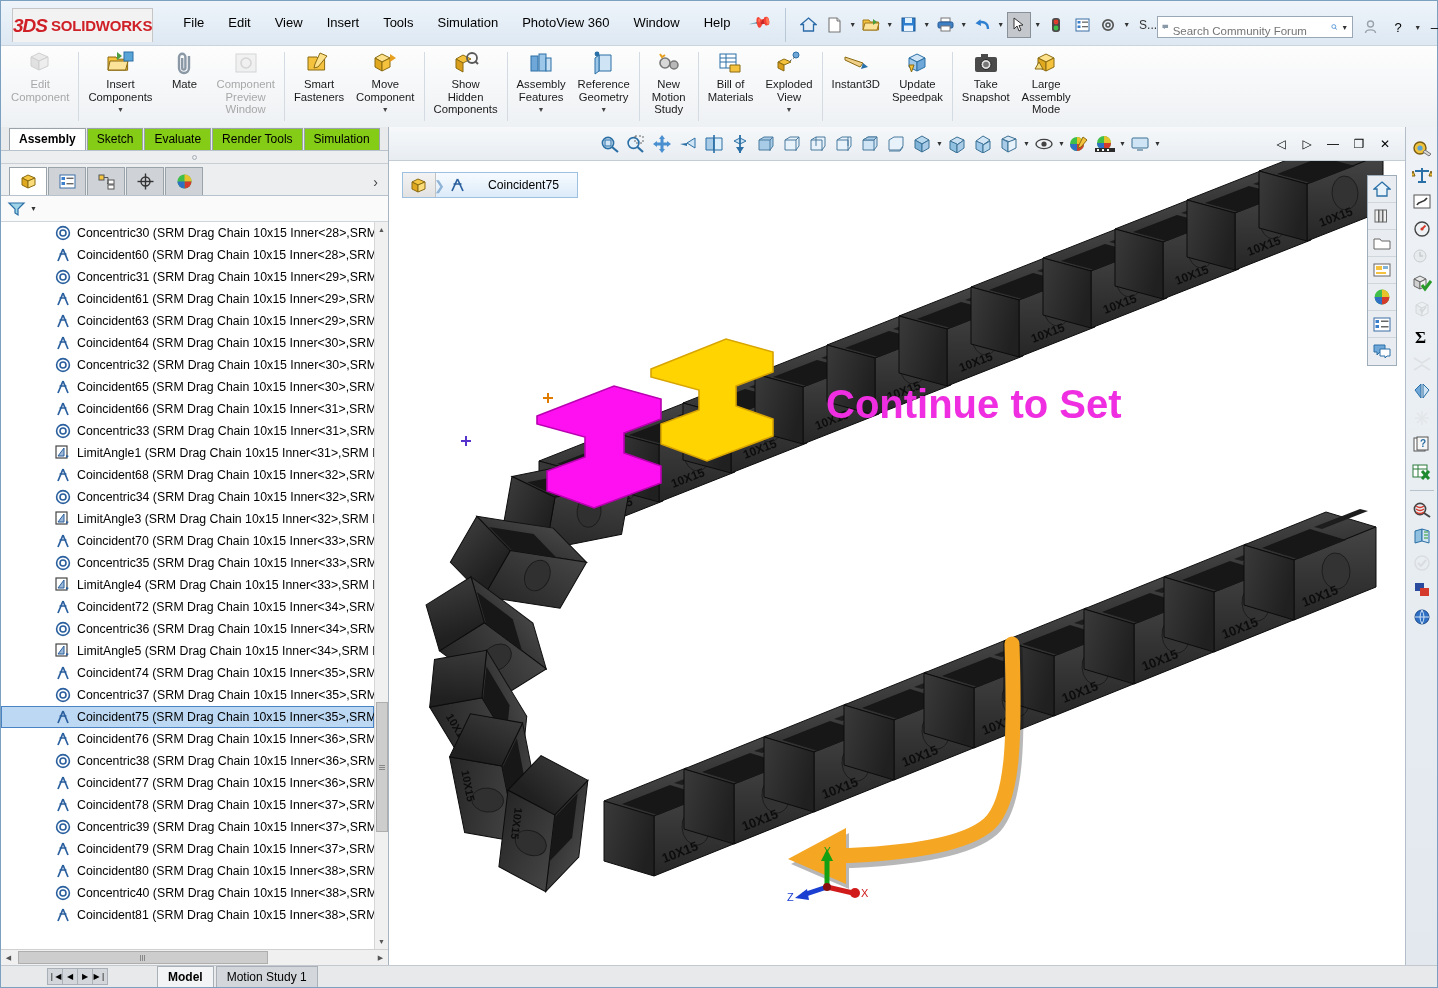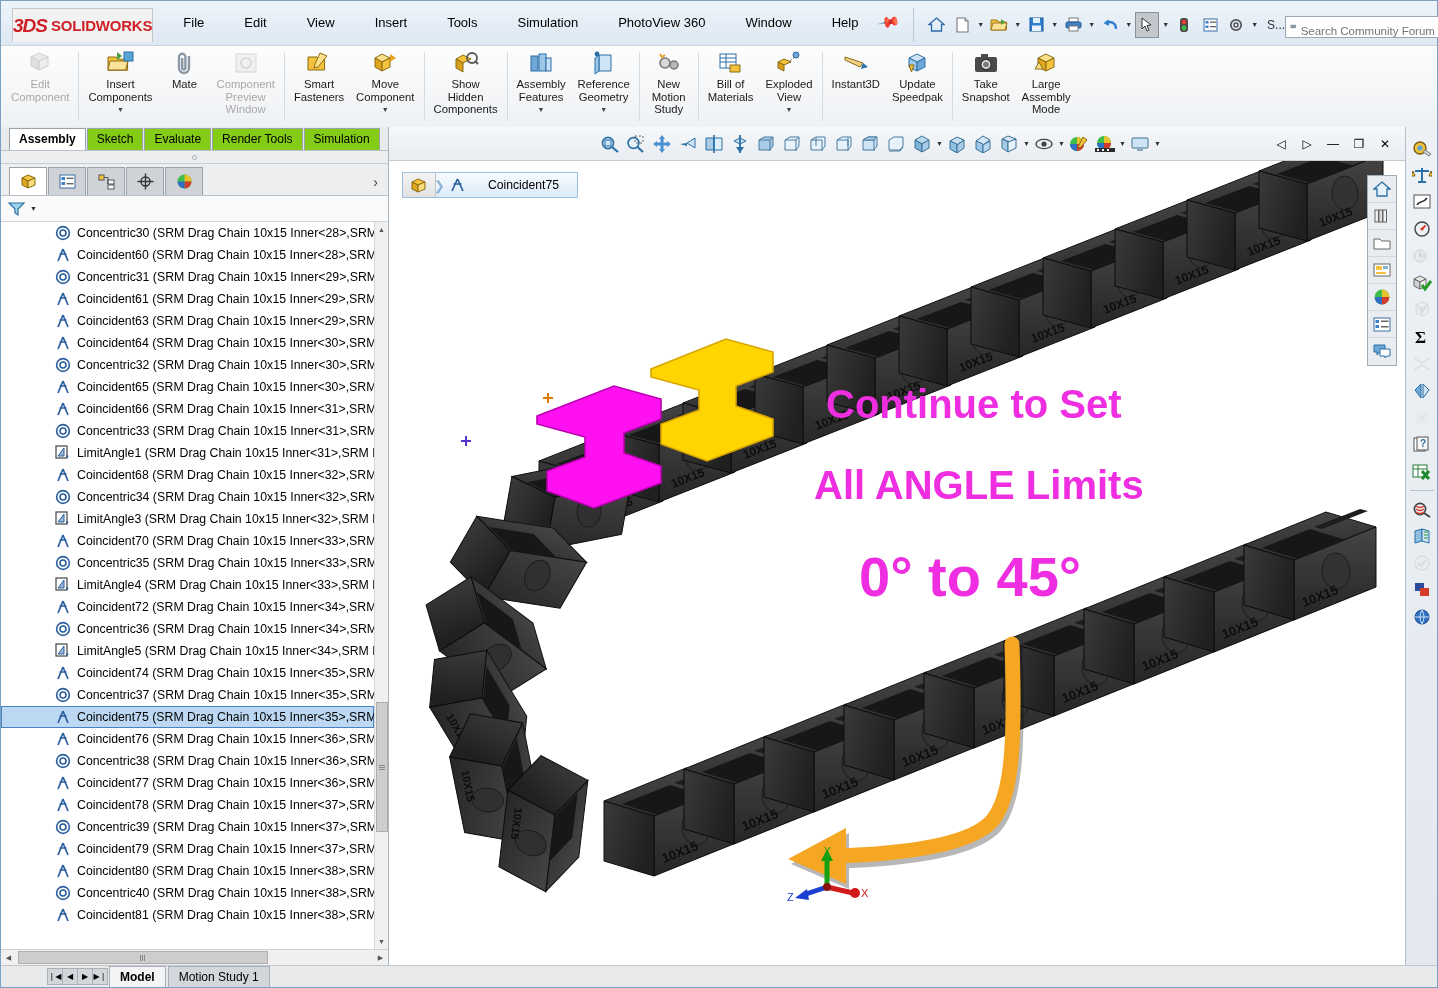--- a/index.html
+++ b/index.html
@@ -22,21 +22,21 @@
     height:44px; display:flex; align-items:center; position:relative;
     background: linear-gradient(#eef4fa,#dde8f3);
   }
   .logo-box {
     margin-left:11px; margin-top:4px; width:152px; height:34px;
     background:#f2f2f2; border:1px solid #c6c6c6; border-bottom:none;
     display:flex; align-items:center; justify-content:center; gap:4px;
   }
   .logo-3ds { color:#cf2027; font-weight:bold; font-size:19px; font-style:italic; letter-spacing:-1px;}
   .logo-sw { font-size:15px; font-weight:bold; color:#cf2027; letter-spacing:-0.2px;}
-  .menubar { display:flex; align-items:center; height:44px; margin-left:18px; gap:16px; }
+  .menubar { display:flex; align-items:center; height:44px; margin-left:18px; gap:0; }
   .menu-item { padding:0 12px; font-size:13px; line-height:44px; cursor:default; white-space:nowrap;}
   .pin-icon { margin-left:10px; color:#3a7bbf; font-size:15px; transform:rotate(35deg); display:inline-block;}
   .qat {
     display:flex; align-items:center; gap:2px; margin-left:14px; height:34px; margin-top:3px;
     border-left:1px solid #b9c9d8; padding-left:10px;
   }
   .qat-btn { width:24px; height:26px; display:flex; align-items:center; justify-content:center; font-size:15px; cursor:pointer;}
   .caret { font-size:7px; color:#333; width:9px; text-align:center; cursor:pointer;}
   .searchbox {
     margin-left:auto; margin-right:4px; margin-top:8px;
@@ -1338,22 +1338,20 @@
                 <line x1="159" y1="232" x2="159" y2="242"></line>
               </g>
             <g stroke="#5533cc" stroke-width="2">
                 <line x1="72" y1="280" x2="82" y2="280"></line>
                 <line x1="77" y1="275" x2="77" y2="285"></line>
               </g>
           </g>
         </svg>
 
         <div class="overlay-text" id="ovl1">Continue to Set</div>
-        <div class="overlay-text" id="ovl2">All ANGLE Limits</div>
-        <div class="overlay-text" id="ovl3">0° to 45°</div>
 
         <svg class="arrow-svg" width="290" height="290" viewBox="0 0 290 290">
           <g transform="translate(3,5)" opacity="0.28">
             <path d="M238 28 C241 120 240 185 215 208 C190 230 130 238 60 240" fill="none" stroke="#000" stroke-width="15" stroke-linecap="round"></path>
             <polygon points="72,212 72,268 14,243" fill="#000"></polygon>
           </g>
           <path d="M238 28 C241 120 240 185 215 208 C190 230 130 238 60 240" fill="none" stroke="#f5a623" stroke-width="15" stroke-linecap="round"></path>
           <polygon points="72,212 72,268 14,243" fill="#f5a623"></polygon>
         </svg>
 
@@ -1548,19 +1546,19 @@
       </div>
   </div>
 
   <div class="bottomtabs">
     <div class="navbtns" id="navbtns">
         <div class="navbtn">❘◀</div>
         <div class="navbtn">◀</div>
         <div class="navbtn">▶</div>
         <div class="navbtn">▶❘</div>
       </div>
-    <div style="display:flex;align-items:center;height:100%;" id="btabs">
+    <div style="display:flex;align-items:center;height:100%;padding-left:48px;" id="btabs">
         <div class="btab active">Model</div>
         <div class="btab">Motion Study 1</div>
       </div>
   </div>
 
 </div>
 
 </body></html>

